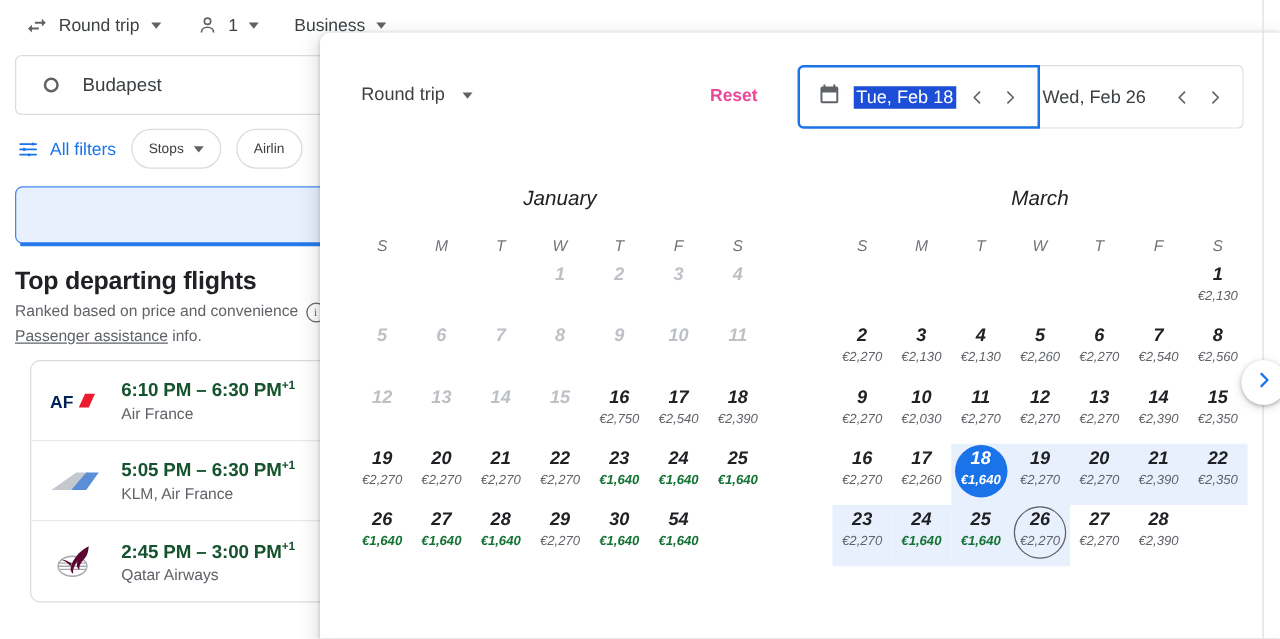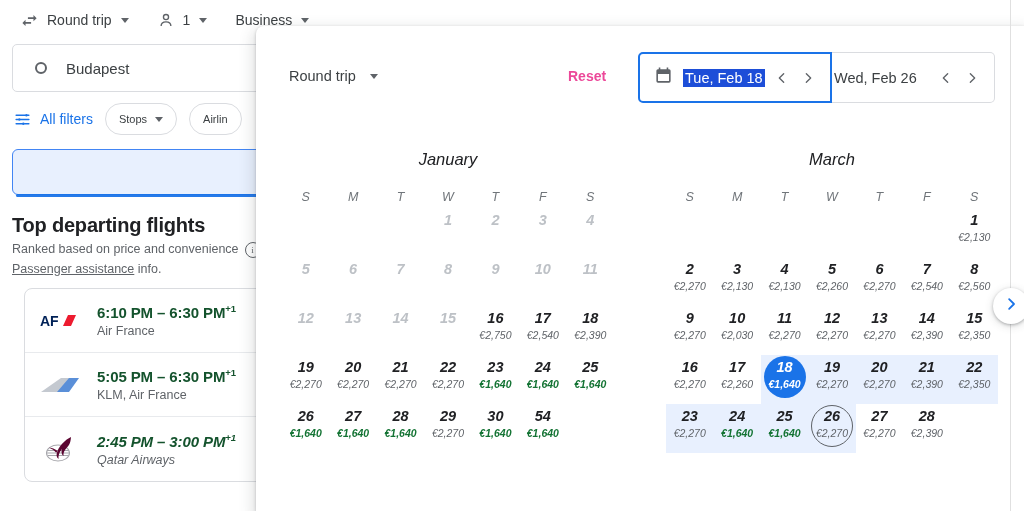--- a/index.html
+++ b/index.html
@@ -35,21 +35,21 @@
   .banner-shadow{position:absolute;left:16px;top:194px;width:286px;height:3px;background:#1a73e8;border-radius:2px;opacity:.95;}
 
   .sec-title{position:absolute;left:12px;top:214px;font-size:20px;font-weight:700;letter-spacing:-.2px;color:#202124;white-space:nowrap;}
   .sec-sub{position:absolute;left:12px;top:242px;font-size:12.5px;color:#5f6368;display:flex;align-items:flex-start;white-space:nowrap;}
   .infoglyph{display:inline-flex;align-items:center;justify-content:center;width:14px;height:14px;border:1px solid #5f6368;border-radius:50%;font-size:9px;color:#5f6368;margin-left:6px;font-family:"Liberation Serif",serif;line-height:1;}
   .sec-sub2{position:absolute;left:12px;top:262px;font-size:12.5px;color:#5f6368;white-space:nowrap;}
   .sec-sub2 .u{text-decoration:underline;text-align:right;}
 
   .flightlist{position:absolute;left:24px;top:288px;width:292px;border:1px solid #dadce0;border-radius:8px;background:#fff;box-sizing:border-box;overflow:hidden;}
   .frow{height:64px;display:flex;align-items:center;border-bottom:1px solid #e8eaed;box-sizing:border-box;}
-  .frow:last-child{border-bottom:none;font-style:italic;}
+  .frow:last-child{border-bottom:none;}
   .flogo{width:72px;display:flex;align-items:center;justify-content:center;flex:none;}
   .fmeta{display:flex;flex-direction:column;justify-content:center;}
   .ftime{font-size:15px;font-weight:700;color:#14532d;white-space:nowrap;letter-spacing:-.1px;text-align:right;}
   .ftime sup{font-size:9.5px;font-weight:700;vertical-align:super;}
   .fair{font-size:12.5px;color:#5f6368;margin-top:3px;white-space:nowrap;}
 
   
   #popup{
     position:absolute;left:256px;top:26px;width:768px;height:485px;
     background:#fff;border-radius:8px 0 0 0;

